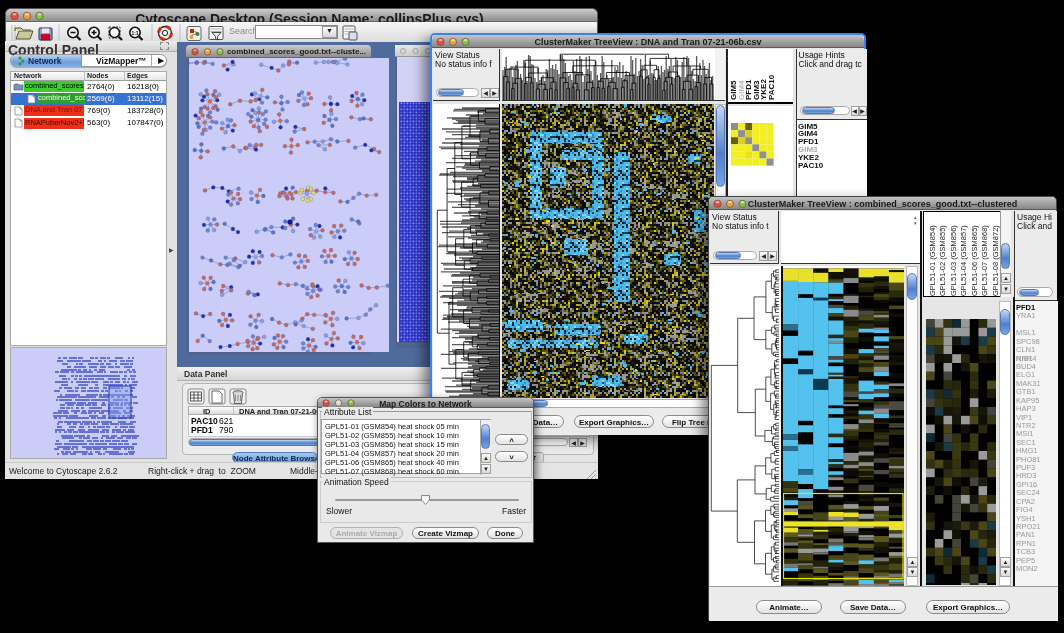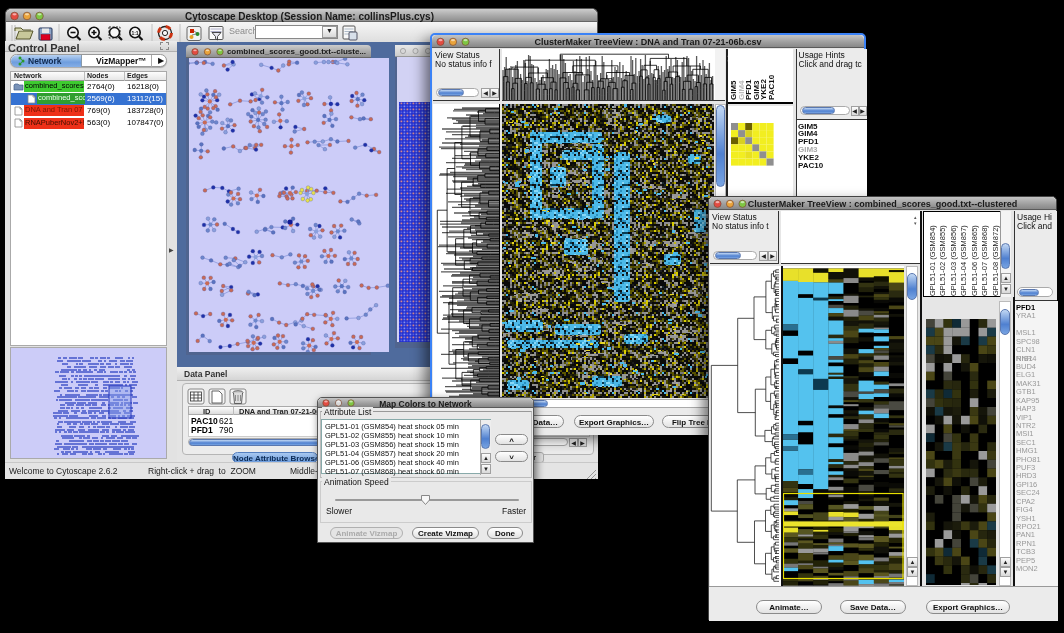--- a/index.html
+++ b/index.html
@@ -13,21 +13,21 @@
   font-size:8px;font-weight:bold;color:#111;text-align:center;}
 .sltrack{position:absolute;background:#fff;border:1px solid #aaa;border-radius:6px;}
 .slpill{position:absolute;background:linear-gradient(#c2d8f4,#4f80d0 60%,#78a4e2);border:1px solid #5a78b0;border-radius:5px;}
 .arrbtn{position:absolute;background:linear-gradient(#fdfdfd,#d8d8d8);border:1px solid #a0a0a0;font-size:6px;color:#222;text-align:center;line-height:9px;}
 </style></head><body>
 <div id="stage">
 
 <div class="abs" style="left:5px;top:8px;width:593px;height:471px;background:#e3e3e3;border-radius:6px 6px 0 0;border:1px solid #555;border-bottom:none;">
 
   <div class="abs macbar" style="left:0;top:0;width:100%;height:13px;border-radius:6px 6px 0 0;">
-    <div class="ttl" style="margin-top:2px;font-size:10px;padding-left:16px;">Cytoscape Desktop (Session Name: collinsPlus.cys)</div>
+    <div class="ttl" style="margin-top:2px;font-size:14px;padding-left:16px;">Cytoscape Desktop (Session Name: collinsPlus.cys)</div>
   </div>
   <svg class="abs" style="left:0;top:0;" width="60" height="14">
         <circle cx="8.5" cy="7" r="3.8" fill="#e34b42" stroke="#7d4a32" stroke-width="0.7"></circle>
         <ellipse cx="8.5" cy="5.29" rx="2.09" ry="1.14" fill="#ffffff" opacity="0.55"></ellipse>
         <circle cx="21.0" cy="7" r="3.8" fill="#e9a33b" stroke="#7d4a32" stroke-width="0.7"></circle>
         <ellipse cx="21.0" cy="5.29" rx="2.09" ry="1.14" fill="#ffffff" opacity="0.55"></ellipse>
         <circle cx="33.5" cy="7" r="3.8" fill="#7ec643" stroke="#7d4a32" stroke-width="0.7"></circle>
         <ellipse cx="33.5" cy="5.29" rx="2.09" ry="1.14" fill="#ffffff" opacity="0.55"></ellipse>
       </svg>
 
@@ -82,21 +82,21 @@
   <div class="abs" style="left:320px;top:18px;font-size:7px;color:#222;">▼</div>
   <svg class="abs" style="left:336px;top:16px;" width="20" height="18">
     <rect x="1" y="1" width="12" height="13" rx="1" fill="#f8f8f8" stroke="#555" stroke-width="1"></rect>
     <path d="M2.5 4h9M2.5 6.5h9M2.5 9h6" stroke="#9ab" stroke-width="0.8"></path>
     <rect x="7" y="7" width="8" height="8" rx="1" fill="#d8e0ea" stroke="#445" stroke-width="0.9"></rect>
   </svg>
 </div>
 
 <div class="abs" style="left:5px;top:41px;width:172px;height:421px;background:#e2e2e2;">
   <div class="abs" style="left:0;top:0;width:100%;height:11px;background:linear-gradient(#ececec,#d2d2d2);border-bottom:1px solid #b0b0b0;">
-    <div class="abs" style="left:3px;top:0.5px;font-size:11px;font-weight:bold;color:#333;">Control Panel</div>
+    <div class="abs" style="left:3px;top:0.5px;font-size:14px;font-weight:bold;color:#333;">Control Panel</div>
     <div class="abs" style="left:155px;top:1px;width:9px;height:8px;border:1px dashed #888;"></div>
   </div>
 
   <div class="abs" style="left:5px;top:13px;width:157px;height:13px;background:#fff;border:1px solid #999;border-radius:7px;box-shadow:0 1px 1px rgba(0,0,0,.25);">
     <div class="abs" style="left:0px;top:0px;width:71px;height:11.5px;background:linear-gradient(#b8d2f2,#6f9ede 60%,#85aee6);border-radius:6.5px 0 0 6.5px;border-right:1px solid #8899aa;">
       <span style="position:absolute;left:17px;top:0.5px;font-size:8.5px;font-weight:bold;color:#102a50;">Network</span>
       <svg width="12" height="12" style="position:absolute;left:5px;top:0px;">
             <circle cx="4" cy="3" r="1.5" fill="#2a9a2a"></circle>
             <circle cx="7" cy="6" r="1.5" fill="#2a9a2a"></circle>
             <circle cx="4" cy="9" r="1.5" fill="#2a9a2a"></circle>

